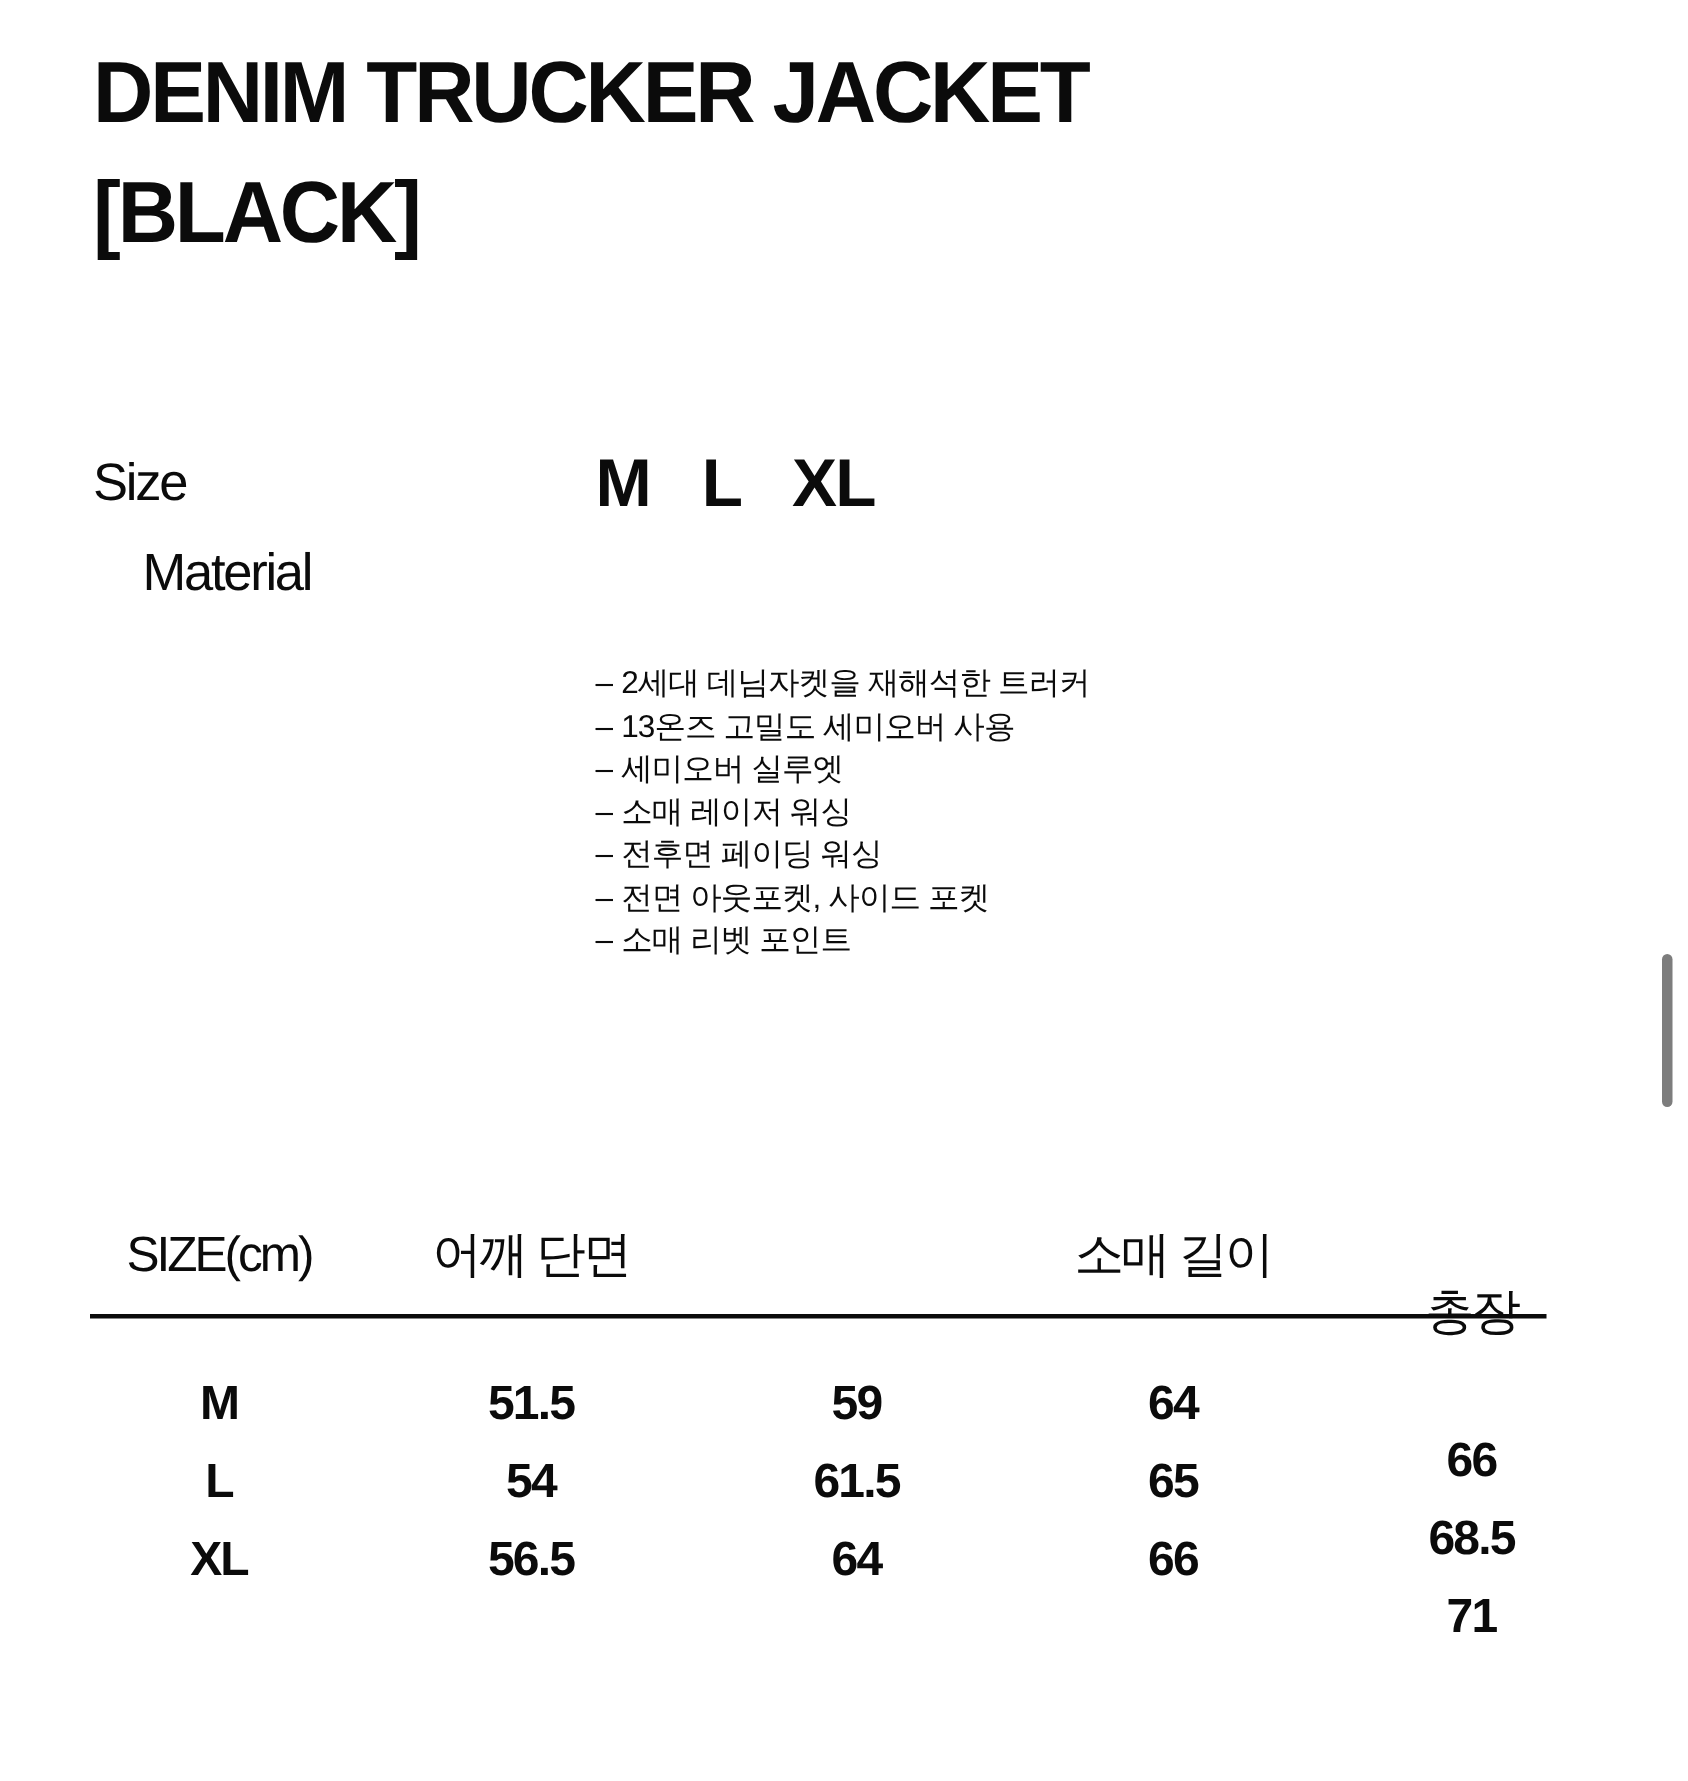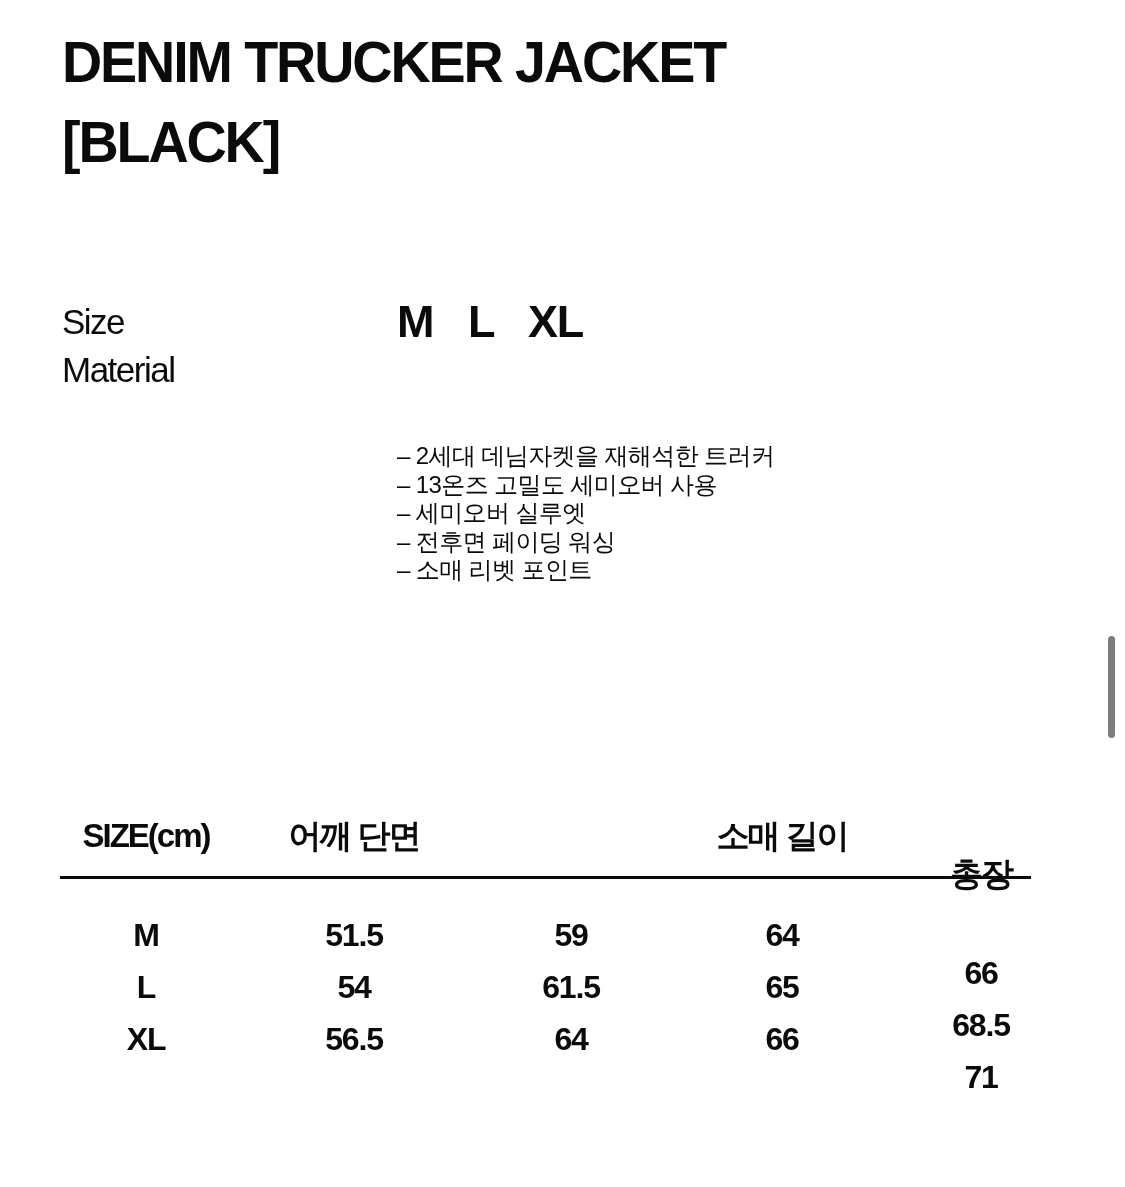--- a/index.html
+++ b/index.html
@@ -49,32 +49,32 @@
       position: absolute;
       left: 335px;
       top: 0;
       font-size: 45px;
       font-weight: 700;
       letter-spacing: -1.2px;
       line-height: 44px;
       word-spacing: 6px;
     }
     .row-size { top: 300px; }
-    .row-material { top: 348px; }
+    .row-material { top: 360px; margin-left: 33px; }
 
     .features {
       position: absolute;
       left: 397px;
       top: 442px;
       margin: 0;
       padding: 0;
       list-style: none;
     }
     .features li {
-      font-size: 24px;
+      font-size: 21px;
       line-height: 28.5px;
       letter-spacing: -0.6px;
       font-weight: 400;
       white-space: nowrap;
     }
     .features li .dash {
       display: inline-block;
       margin-right: 6px;
     }
 
@@ -86,21 +86,21 @@
     }
     .thead {
       position: relative;
       height: 68px;
       border-bottom: 3px solid #0b0b0b;
     }
     .th {
       position: absolute;
       top: 6px;
       font-size: 33px;
-      font-weight: 700;
+      font-weight: 400;
       letter-spacing: -2px;
       line-height: 44px;
       text-align: center;
       transform: translateX(-50%);
       white-space: nowrap;
     }
     .tbody {
       position: relative;
       padding-top: 30px;
     }
@@ -149,21 +149,23 @@
 </div>
 
 <div class="spec-row row-material">
   <span class="spec-label">Material</span>
 </div>
 
 <ul class="features">
   <li><span class="dash">–</span><span>2세대 데님자켓을 재해석한 트러커</span></li>
   <li><span class="dash">–</span><span>13온즈 고밀도 세미오버 사용</span></li>
   <li><span class="dash">–</span><span>세미오버 실루엣</span></li>
+  <li><span class="dash">–</span><span>소매 레이저 워싱</span></li>
   <li><span class="dash">–</span><span>전후면 페이딩 워싱</span></li>
+  <li><span class="dash">–</span><span>전면 아웃포켓, 사이드 포켓</span></li>
   <li><span class="dash">–</span><span>소매 리벳 포인트</span></li>
 </ul>
 
 <div class="size-table">
   <div class="thead">
     <span class="th c0">SIZE(cm)</span>
     <span class="th c1">어깨 단면</span>
     <span class="th c3">소매 길이</span>
     <span class="th c4">총장</span>
   </div>

